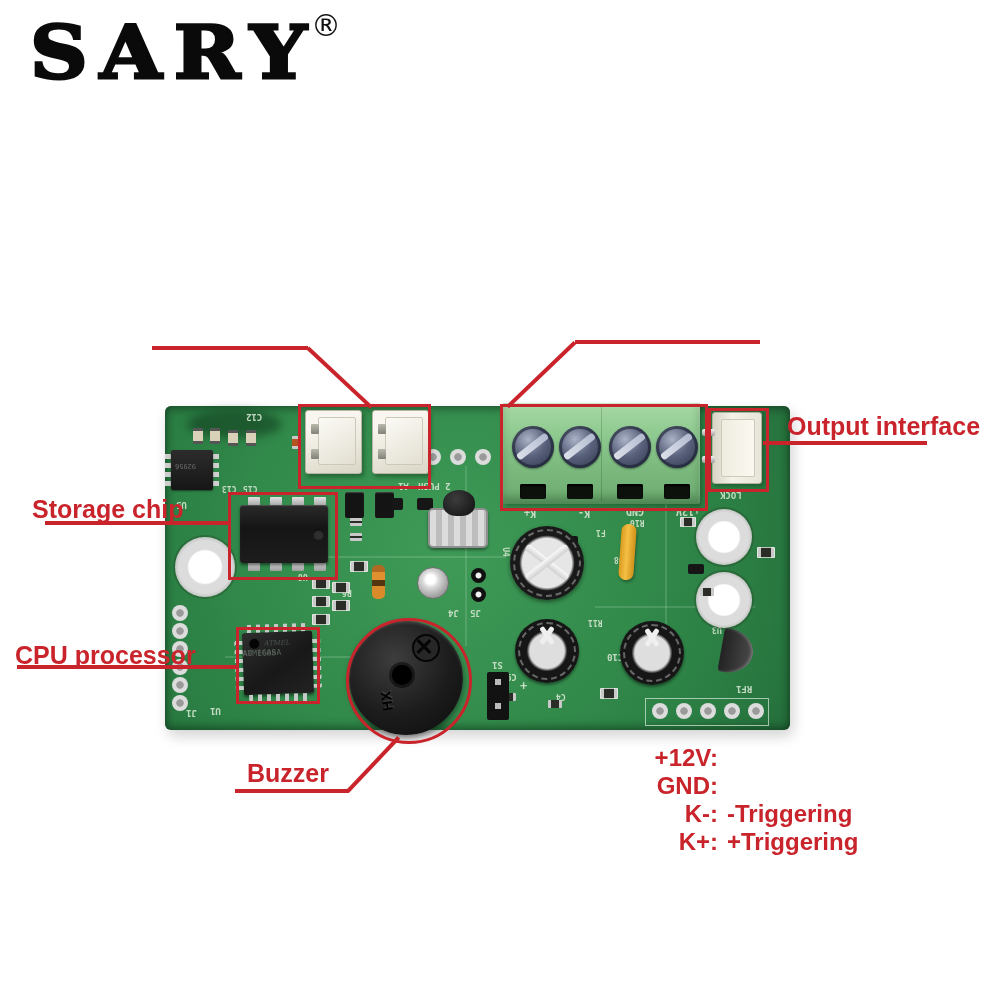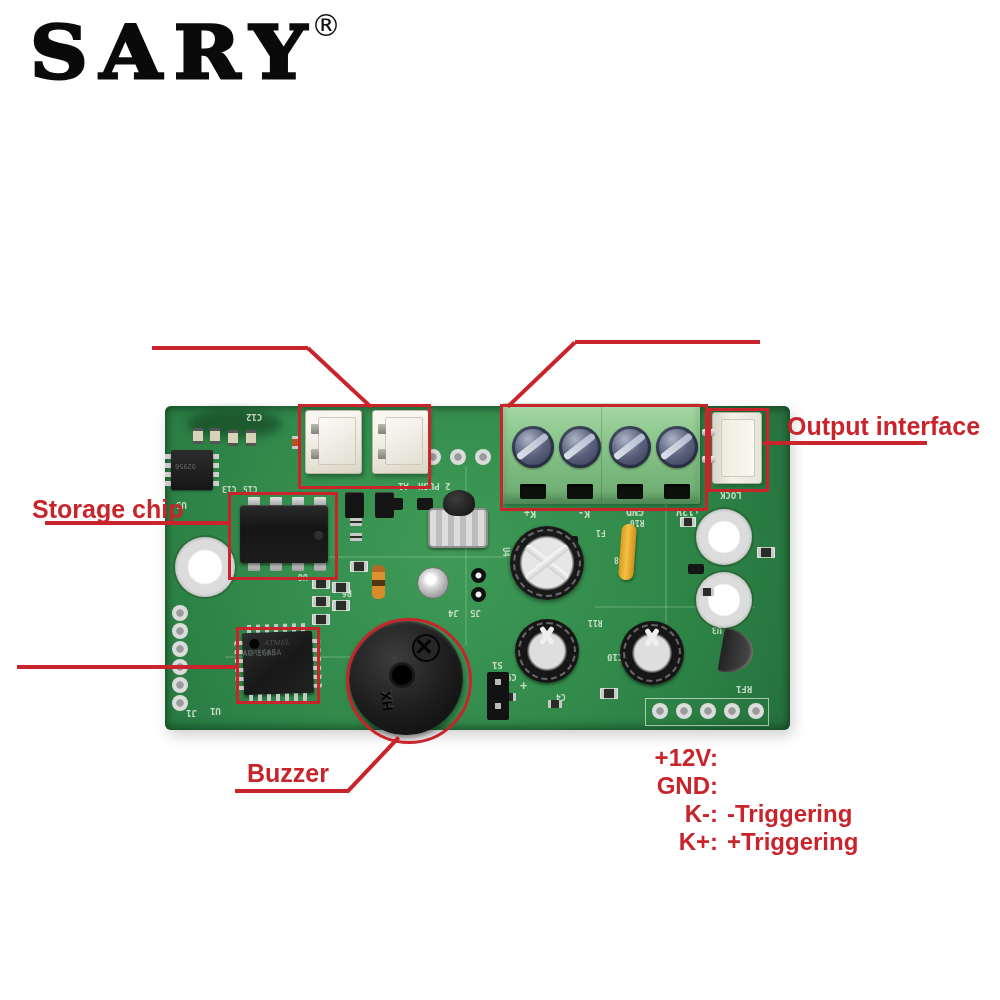--- a/index.html
+++ b/index.html
@@ -348,20 +348,21 @@
   <div class="callout-line" style="left:575px;top:340px;width:185px;"></div>
   <div class="callout-line" style="left:575px;top:341px;width:93px;transform:rotate(136.3deg);"></div>
   <div class="callout-line" style="left:763px;top:441px;width:164px;"></div>
   <div class="callout-line" style="left:45px;top:521px;width:184px;"></div>
   <div class="callout-line" style="left:17px;top:665px;width:220px;"></div>
   <div class="callout-line" style="left:235px;top:789px;width:113px;"></div>
   <div class="callout-line" style="left:347px;top:790px;width:75px;transform:rotate(-46.6deg);"></div>
 
   <div class="callout-label" style="left:32px;top:495px;">Storage chip</div>
   <div class="callout-label" style="left:787px;top:412px;">Output interface</div>
+  <div class="callout-label" style="left:15px;top:641px;">CPU processor</div>
   <div class="callout-label" style="left:247px;top:759px;">Buzzer</div>
 
   <div class="legend">
     <div class="legend-row">
       <span class="legend-key">+12V:</span>
     </div>
     <div class="legend-row">
       <span class="legend-key">GND:</span>
     </div>
     <div class="legend-row">

